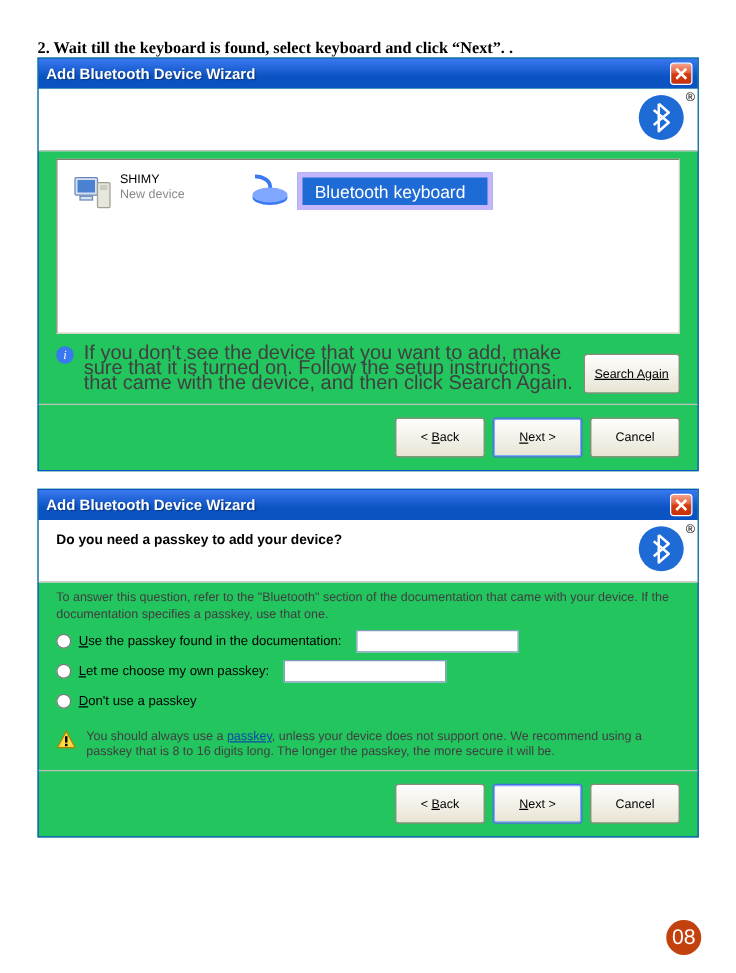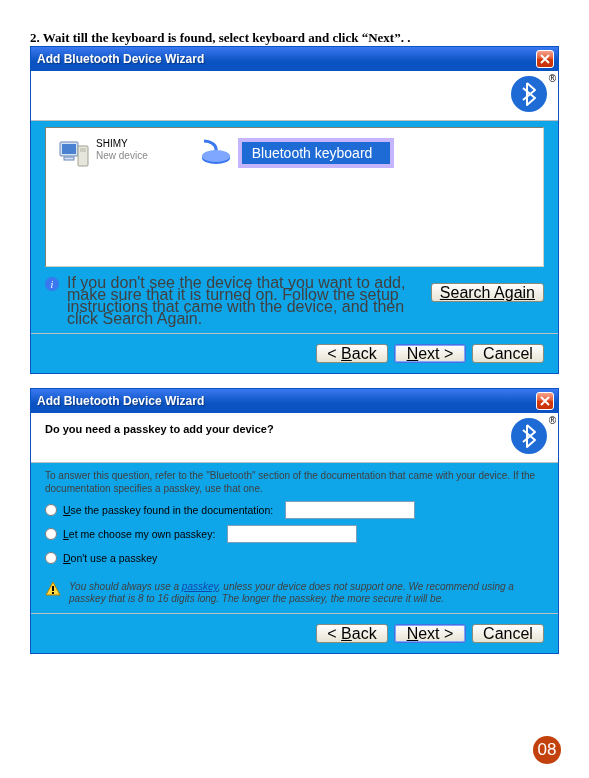--- a/index.html
+++ b/index.html
@@ -13,21 +13,21 @@
     padding: 30px 30px 0 30px;
   }
   .instruction {
     font-family: "Times New Roman", serif;
     font-weight: bold;
     font-size: 13px;
     color: #000;
   }
   .wizard {
     border: 1px solid #0b53c3;
-    background: #0ea5e9;
+    background: #22c55e;
     position: relative;
     margin-bottom: 14px;
   }
   .titlebar {
     height: 24px;
     background: linear-gradient(to bottom, #3a78f0 0%, #0b53c3 60%, #0b53c3 100%);
     color: #fff;
     font-weight: bold;
     font-size: 12px;
     display: flex;
@@ -111,25 +111,25 @@
     width: 14px; height: 14px; flex: none;
     border-radius: 50%;
     background: #3a78f0;
     color: #fff;
     display: flex; align-items: center; justify-content: center;
     font-style: italic; font-family: serif; font-size: 10px;
   }
   .info-text { font-size: 16px; color: #404040; line-height: 12px; flex: 1; }
   .btn {
     min-width: 72px;
-    height: 19px;
+    height: 32px;
     background: linear-gradient(to bottom, #fefefe, #e8e4d4);
     border: 1px solid #8b8b7a;
     border-radius: 3px;
-    font-size: 16px;
+    font-size: 10px;
     color: #000;
     padding: 0 8px;
     display: inline-flex;
     align-items: center;
     justify-content: center;
     cursor: pointer;
   }
   .btn .u { text-decoration: underline; }
   .btn.default {
     border: 1px solid #4a6fe0;
@@ -170,21 +170,21 @@
     margin-bottom: 0;
   }
   .warn-row {
     display: flex; gap: 8px;
     margin-top: 14px;
     align-items: flex-start;
   }
   .warn-icon {
     width: 16px; height: 16px; flex:none;
   }
-  .warn-text { font-size: 10px; color: #404040; line-height: 12px; font-style: italic; }
+  .warn-text { font-size: 10px; color: #404040; line-height: 12px; }
   .warn-text .lk { color: #1048a8; text-decoration: underline; }
   
   .page-num {
     position: absolute;
     right: 28px;
     bottom: 14px;
     width: 28px; height: 28px;
     border-radius: 50%;
     background: #c2410c;
     color: #fff;

